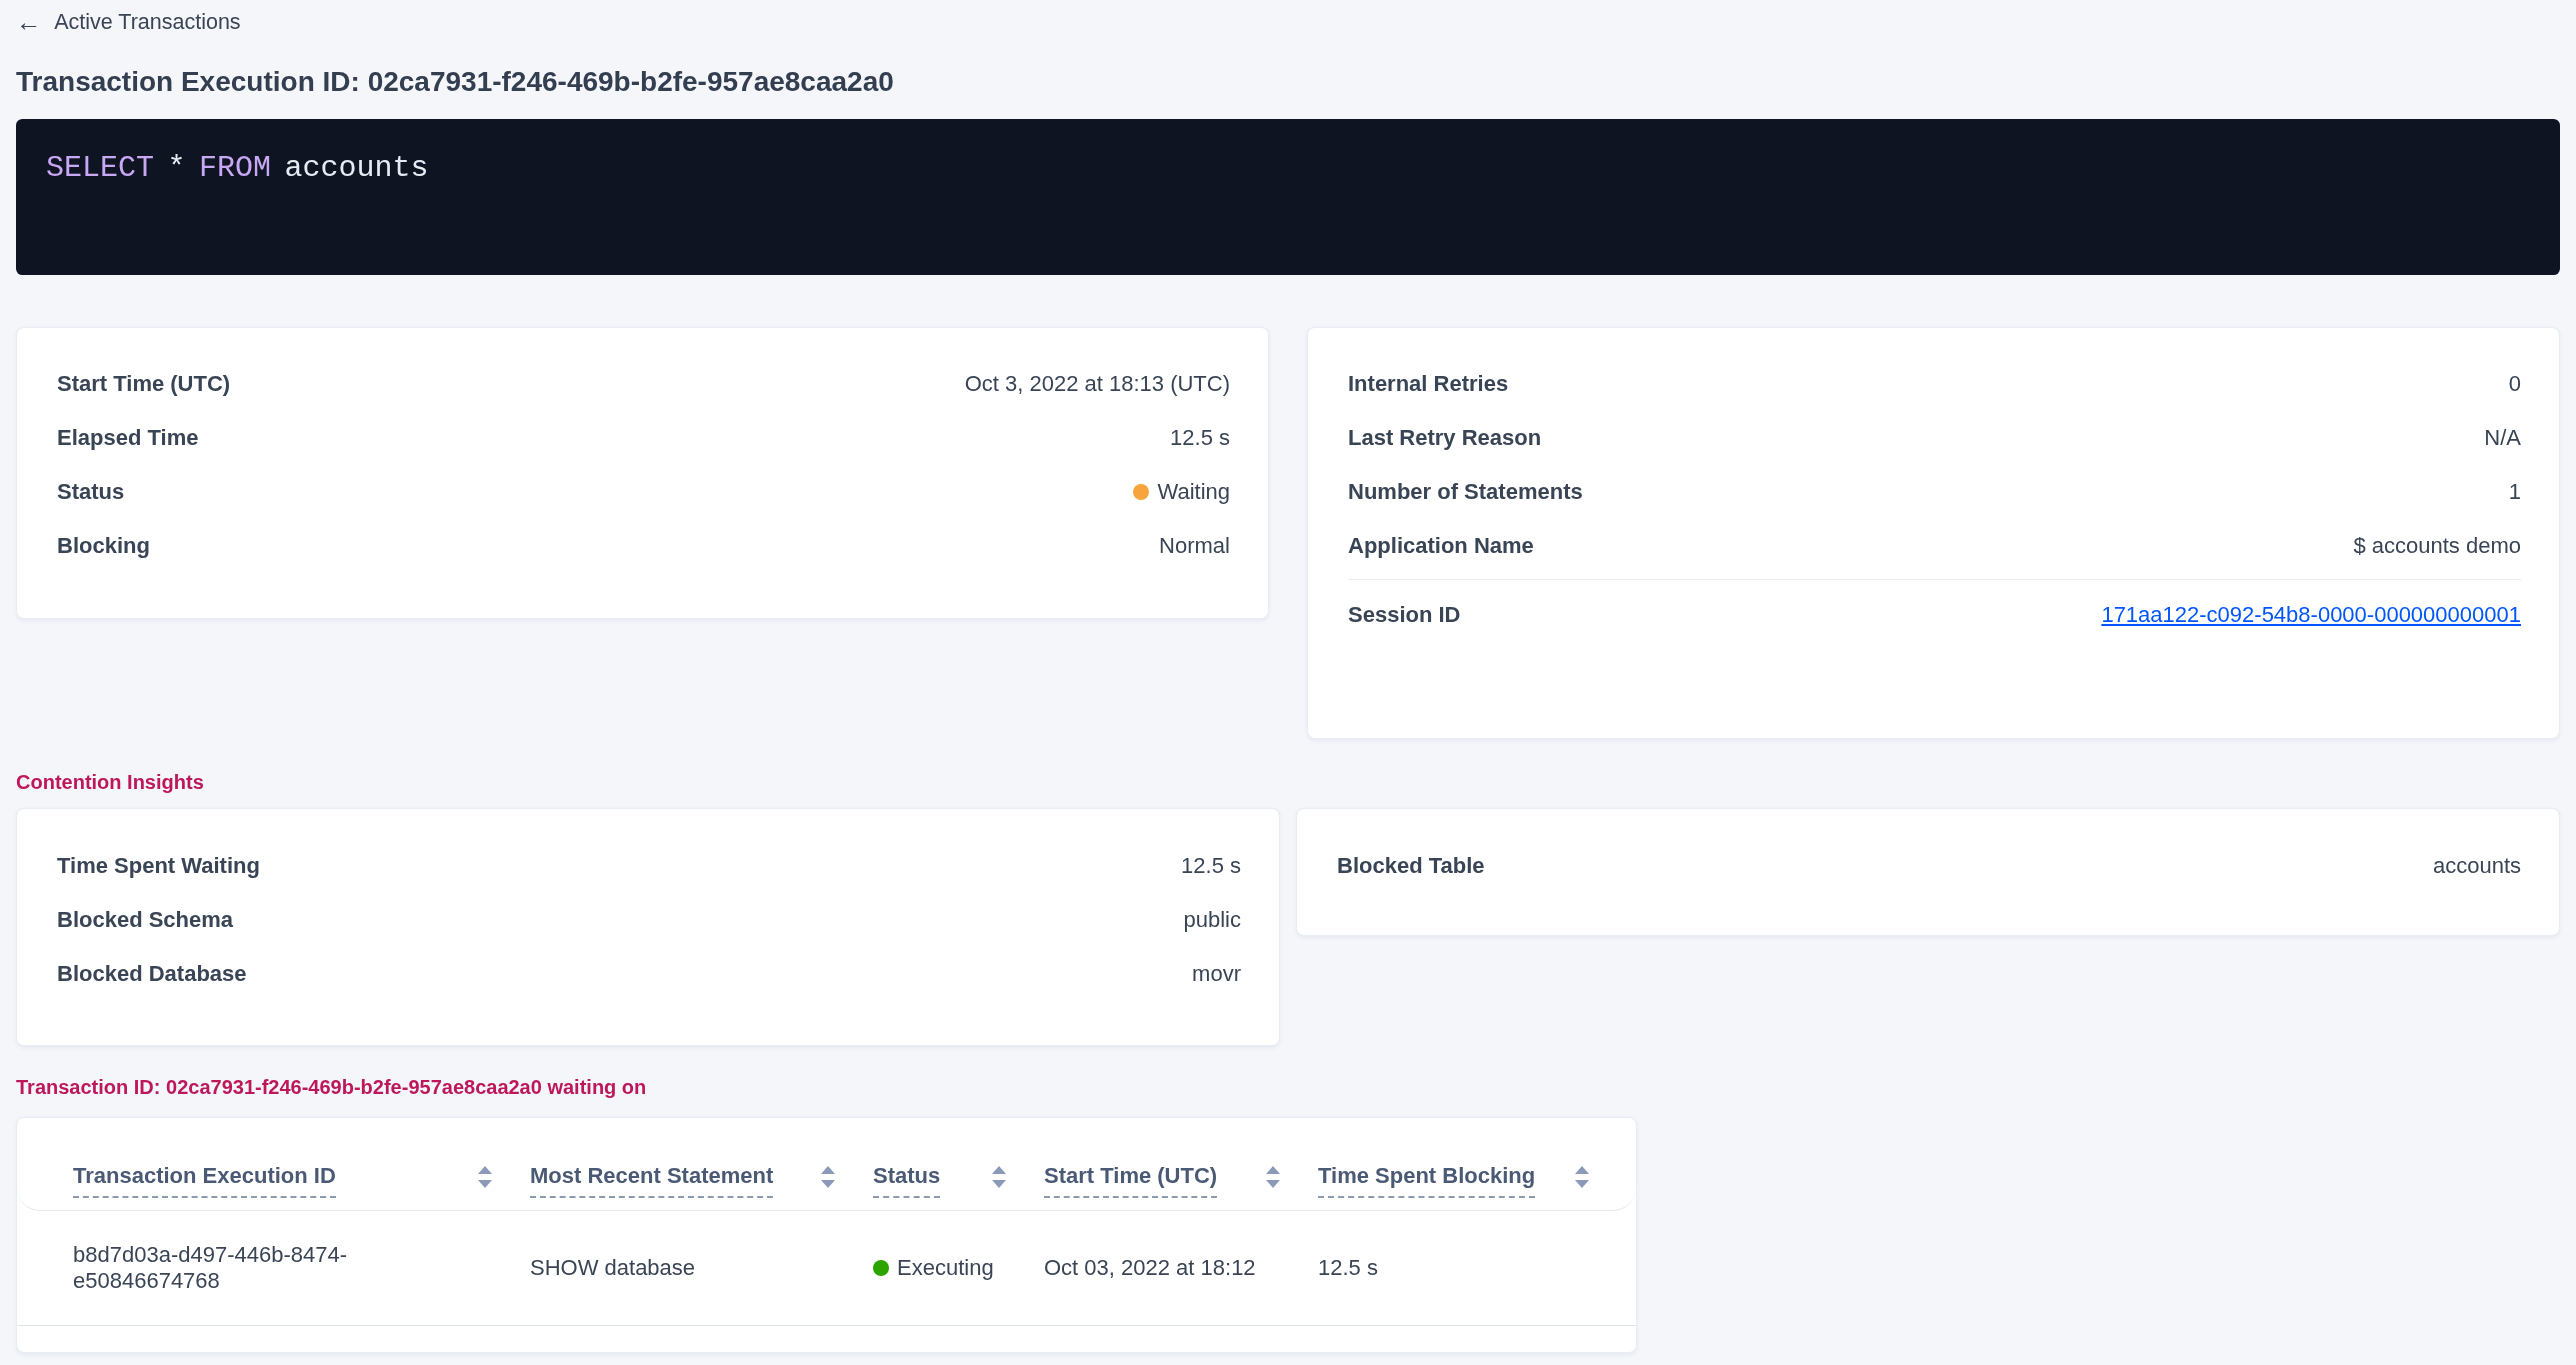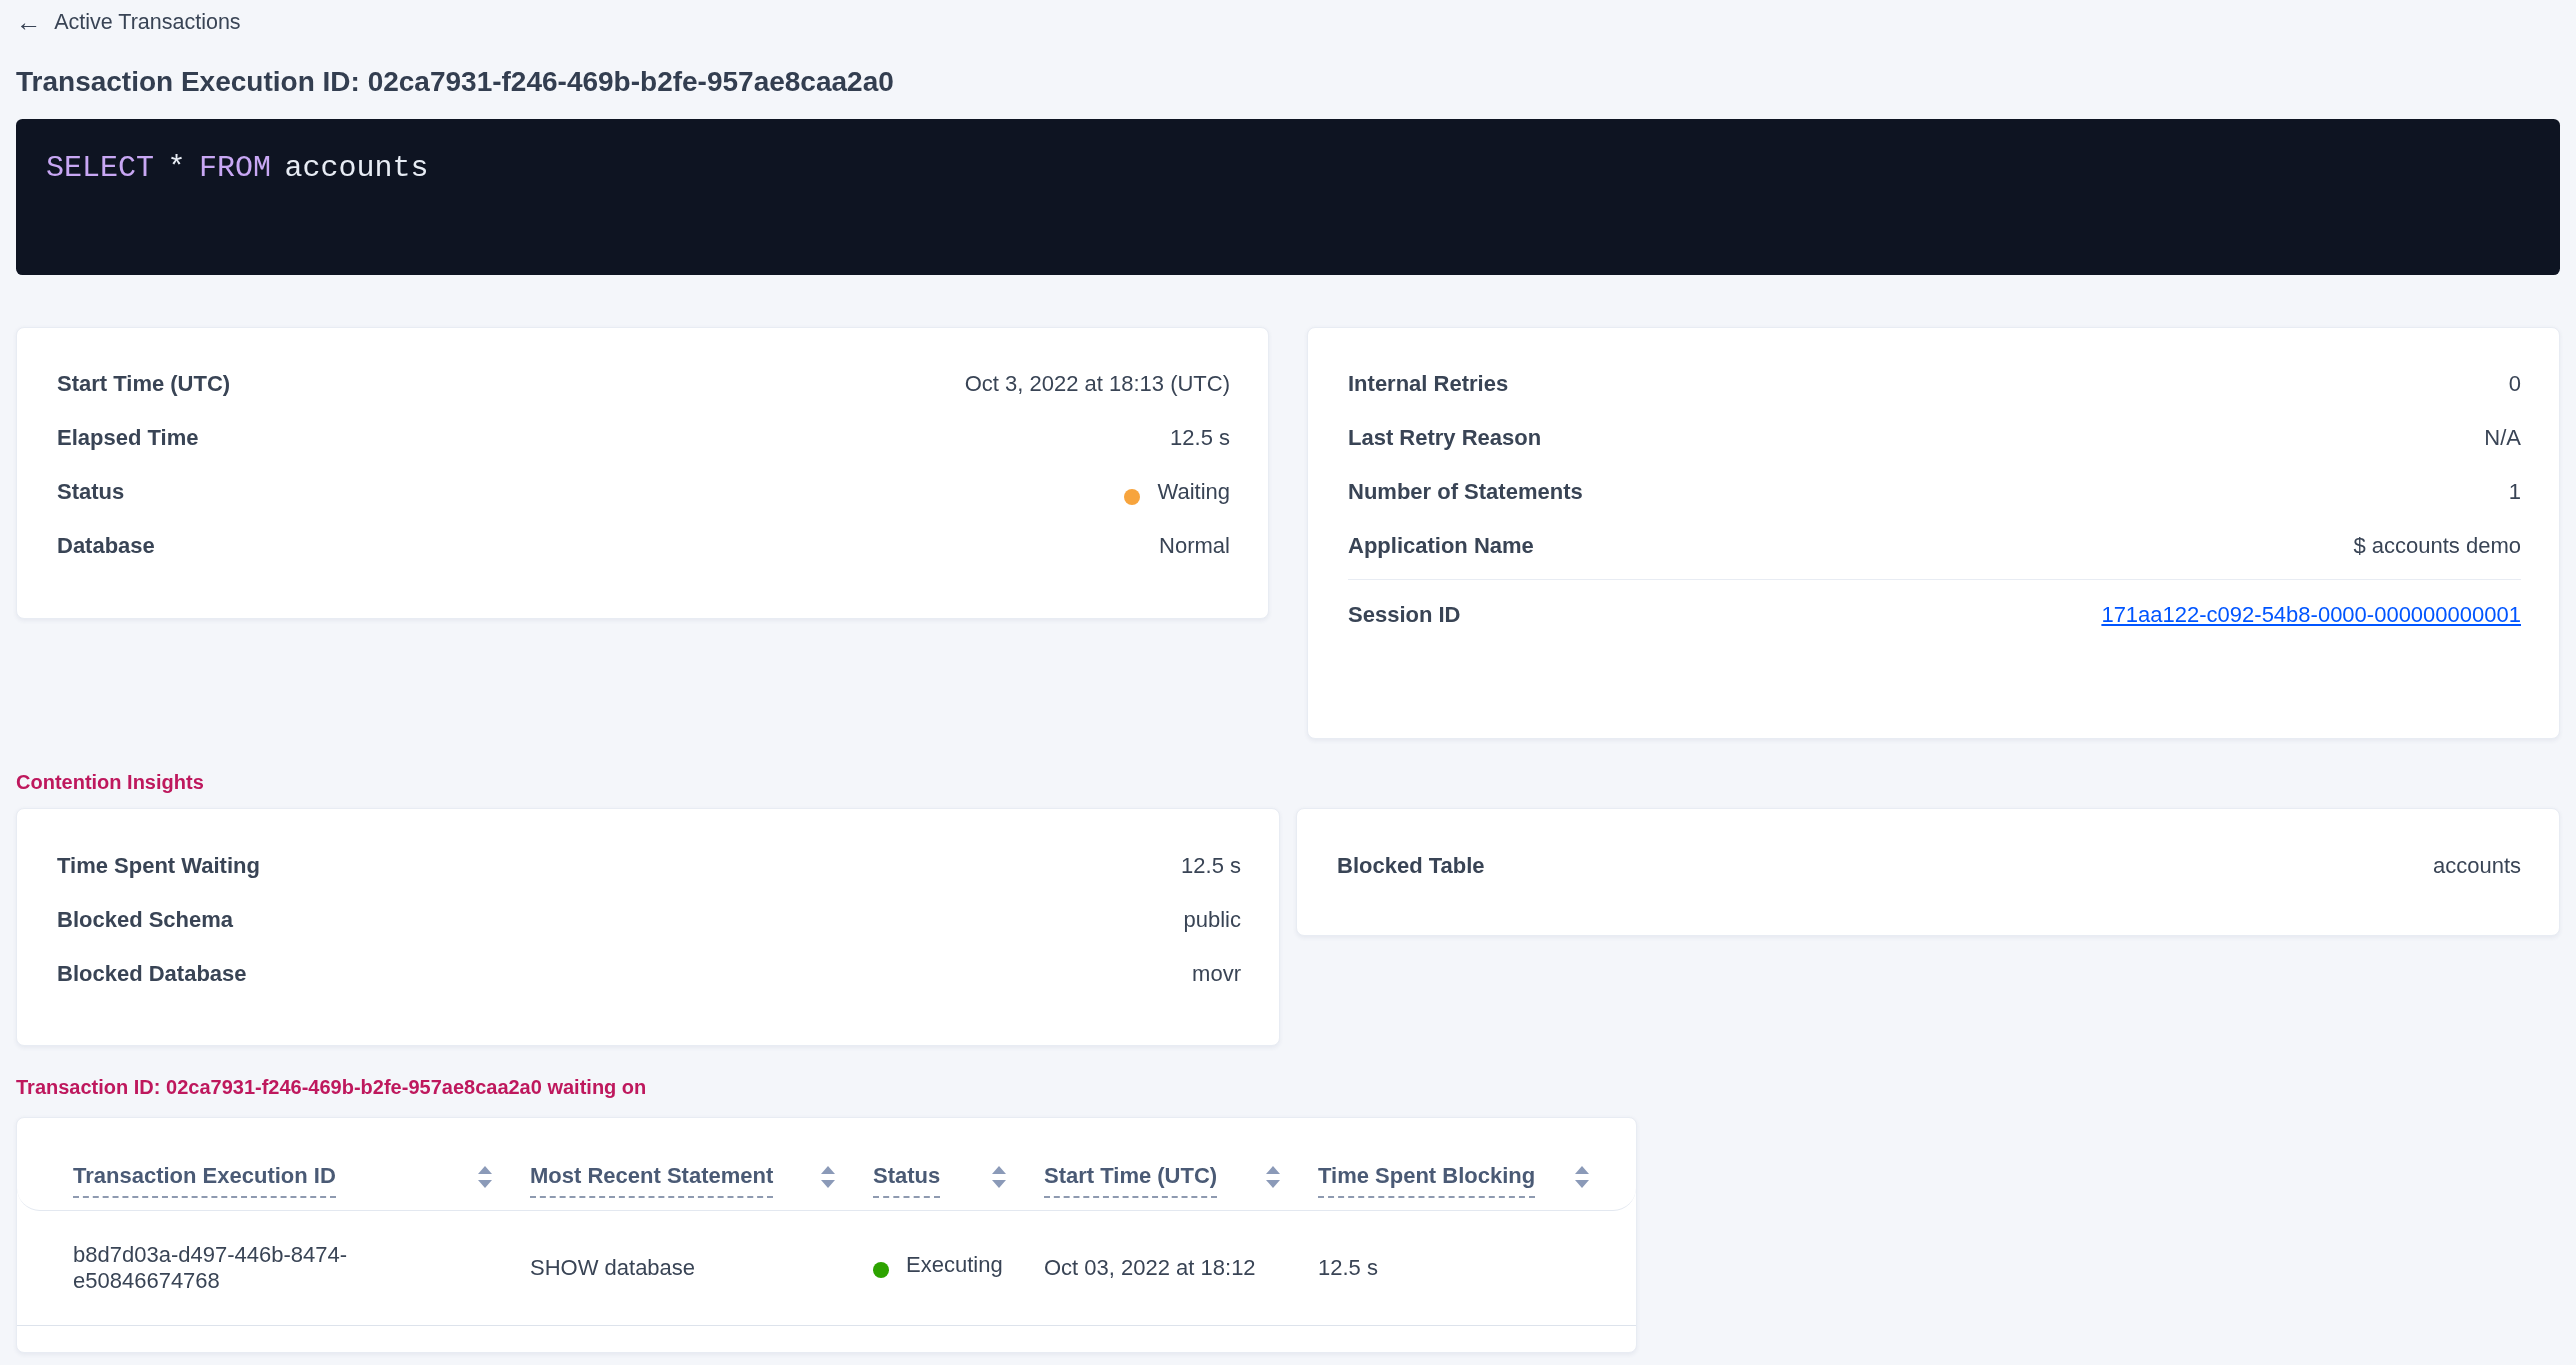--- a/index.html
+++ b/index.html
@@ -58,21 +58,21 @@
     justify-content: space-between;
   }
   .kv-label { font-weight: 700; color: #394455; }
   .kv-value { text-align: right; color: #394455; }
   .kv-value.link, a.link {
     color: #0055ff; text-decoration: underline; cursor: pointer;
   }
   .card-divider { border-top: 0.8px solid #e8ecf3; margin: 6.4px 0 8px 0; }
 
   
-  .status-wrap { display: inline-flex; align-items: flex-end; gap: 17px; }
+  .status-wrap { display: inline-flex; align-items: center; gap: 8px; }
   .dot { width: 16px; height: 16px; border-radius: 50%; display: inline-block; }
   .dot-waiting { background: #f7a43d; }
   .dot-executing { background: #2da300; }
 
   
   .section-heading {
     font-size: 20px; font-weight: 700; color: #be185d;
     margin-top: 32px;
   }
   .waiting-heading { margin-top: 30px; }
@@ -154,21 +154,21 @@
         <span class="kv-value">12.5 s</span>
       </div>
       <div class="kv-row">
         <span class="kv-label">Status</span>
         <span class="status-wrap">
           <span class="dot dot-waiting"></span>
           <span class="kv-value">Waiting</span>
         </span>
       </div>
       <div class="kv-row">
-        <span class="kv-label">Database</span>
+        <span class="kv-label">Blocking</span>
         <span class="kv-value">Normal</span>
       </div>
     </div>
 
     <div class="card h-summary-right">
       <div class="kv-row">
         <span class="kv-label">Internal Retries</span>
         <span class="kv-value">0</span>
       </div>
       <div class="kv-row">

